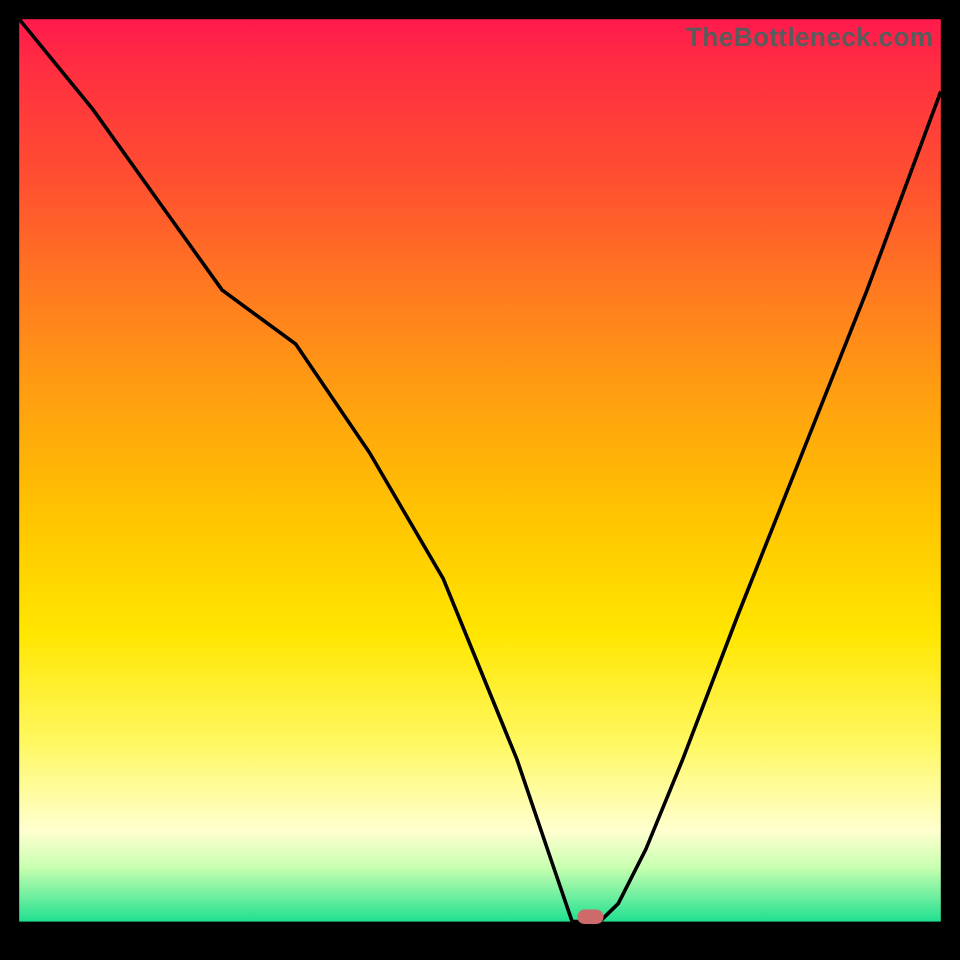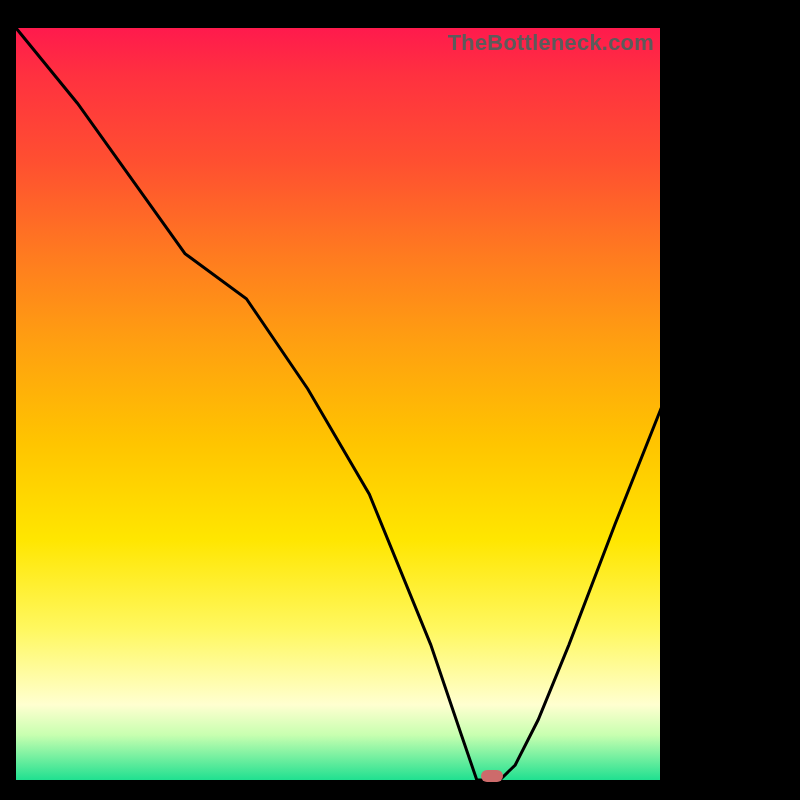--- a/index.html
+++ b/index.html
@@ -13,22 +13,22 @@
   }
   .frame {
     position: relative;
     width: 800px;
     height: 800px;
     background: #000;
   }
   .plot-area {
     position: absolute;
     left: 16px;
-    top: 28px;
-    width: 644px;
+    top: 16px;
+    width: 768px;
     height: 752px;
     
     background: linear-gradient(to bottom,
       #ff1a4d 0%,
       #ff3040 6%,
       #ff5030 18%,
       #ff7a20 30%,
       #ffa010 42%,
       #ffc400 55%,
       #ffe600 68%,

